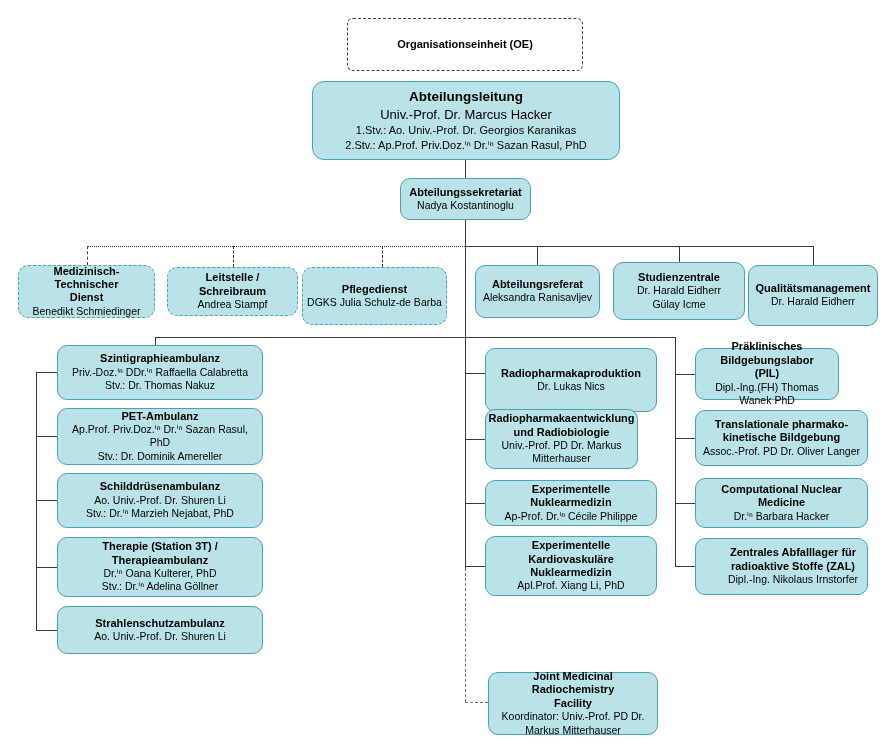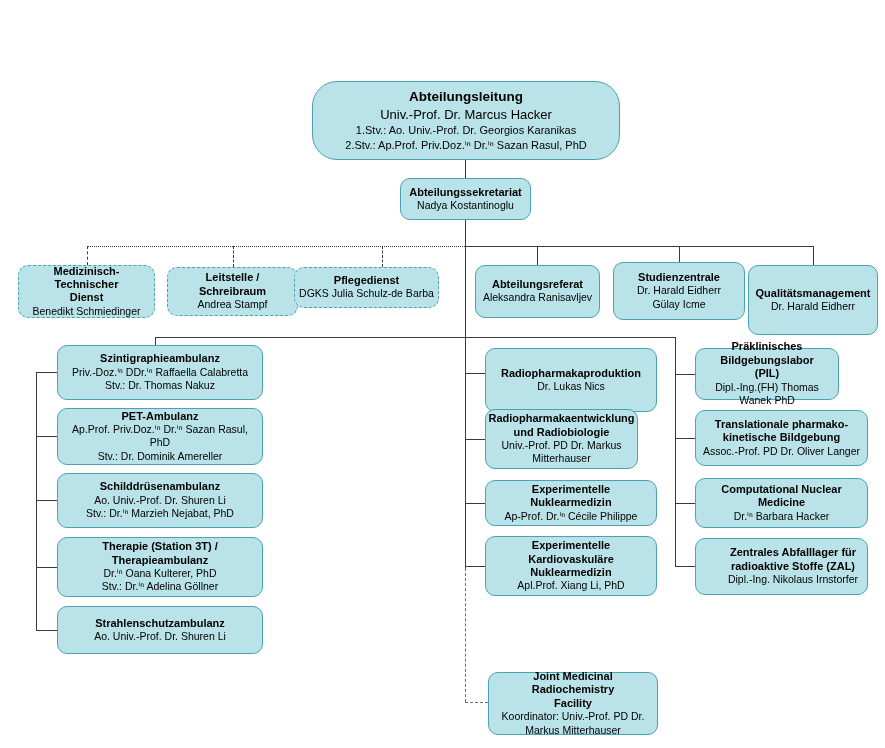--- a/index.html
+++ b/index.html
@@ -10,21 +10,21 @@
   .box{
     position:absolute;box-sizing:border-box;
     background:#b9e3e8;border:1px solid #4aa2b2;border-radius:10px;
     display:flex;flex-direction:column;justify-content:center;align-items:center;
     text-align:center;padding:2px 4px;z-index:2;
   }
   .box-title{font-weight:bold;font-size:11px;line-height:1.22;white-space:pre-line;}
   .box-line{font-size:10.5px;line-height:1.28;white-space:pre-line;}
   .dashed-border{border-style:dashed;}
   .plain{background:#ffffff;border:1px dashed #3c3c3c;border-radius:6px;}
-  .lead{border-radius:25px;}
+  .lead{border-radius:12px;}
   .lead .box-title{font-size:13.5px;margin-bottom:1px;}
   .lead .head-line{font-size:13px;}
   
   .line{position:absolute;background:#3a3a3a;z-index:1;}
   .hline{height:1px;}
   .vline{width:1px;}
   .doth{position:absolute;border-top:1px dotted #3c3c3c;height:0;z-index:1;}
   .dashv{position:absolute;border-left:1px dashed #3c3c3c;width:0;z-index:1;}
   .gdashv{position:absolute;border-left:1px dashed #6e6e6e;width:0;z-index:1;}
   .gdashh{position:absolute;border-top:1px dashed #6e6e6e;height:0;z-index:1;}
@@ -63,20 +63,23 @@
   <div class="line hline" style="left:465px;top:566px;width:20px;"></div>
 
   <div class="line hline" style="left:675px;top:374px;width:20px;"></div>
   <div class="line hline" style="left:675px;top:438px;width:20px;"></div>
   <div class="line hline" style="left:675px;top:503px;width:20px;"></div>
   <div class="line hline" style="left:675px;top:566px;width:20px;"></div>
 
   <div class="gdashv" style="left:465px;top:568px;height:134px;"></div>
   <div class="gdashh" style="left:465px;top:702px;width:23px;"></div>
 
+  <div class="box plain" style="left:347px;top:18px;width:236px;height:53px;">
+    <div class="box-title">Organisationseinheit (OE)</div>
+  </div>
 
   <div class="box lead" style="left:312px;top:81px;width:308px;height:79px;">
     <div class="box-title">Abteilungsleitung</div>
     <div class="box-line head-line">Univ.-Prof. Dr. Marcus Hacker</div>
     <div class="box-line" style="font-size:11px;">1.Stv.: Ao. Univ.-Prof. Dr. Georgios Karanikas</div>
     <div class="box-line" style="font-size:11px;">2.Stv.: Ap.Prof. Priv.Doz.ⁱⁿ Dr.ⁱⁿ Sazan Rasul, PhD</div>
   </div>
 
   <div class="box" style="left:400px;top:178px;width:131px;height:42px;">
     <div class="box-title">Abteilungssekretariat</div>
@@ -85,35 +88,35 @@
 
   <div class="box dashed-border" style="left:18px;top:265px;width:137px;height:53px;">
     <div class="box-title">Medizinisch-Technischer
 Dienst</div>
     <div class="box-line">Benedikt Schmiedinger</div>
   </div>
   <div class="box dashed-border" style="left:167px;top:267px;width:131px;height:49px;">
     <div class="box-title">Leitstelle / Schreibraum</div>
     <div class="box-line">Andrea Stampf</div>
   </div>
-  <div class="box dashed-border" style="left:294px;top:267px;width:145px;height:41px;">
+  <div class="box dashed-border" style="left:302px;top:267px;width:145px;height:58px;">
     <div class="box-title">Pflegedienst</div>
     <div class="box-line">DGKS Julia Schulz-de Barba</div>
   </div>
 
   <div class="box" style="left:475px;top:265px;width:125px;height:53px;">
     <div class="box-title">Abteilungsreferat</div>
     <div class="box-line">Aleksandra Ranisavljev</div>
   </div>
   <div class="box" style="left:613px;top:262px;width:132px;height:58px;">
     <div class="box-title">Studienzentrale</div>
     <div class="box-line">Dr. Harald Eidherr</div>
     <div class="box-line">Gülay Icme</div>
   </div>
-  <div class="box" style="left:748px;top:265px;width:130px;height:70px;">
+  <div class="box" style="left:748px;top:265px;width:130px;height:61px;">
     <div class="box-title">Qualitätsmanagement</div>
     <div class="box-line">Dr. Harald Eidherr</div>
   </div>
 
   <div class="box" style="left:57px;top:345px;width:206px;height:55px;">
     <div class="box-title">Szintigraphieambulanz</div>
     <div class="box-line">Priv.-Doz.ⁱⁿ DDr.ⁱⁿ Raffaella Calabretta</div>
     <div class="box-line">Stv.: Dr. Thomas Nakuz</div>
   </div>
   <div class="box" style="left:57px;top:408px;width:206px;height:57px;">

